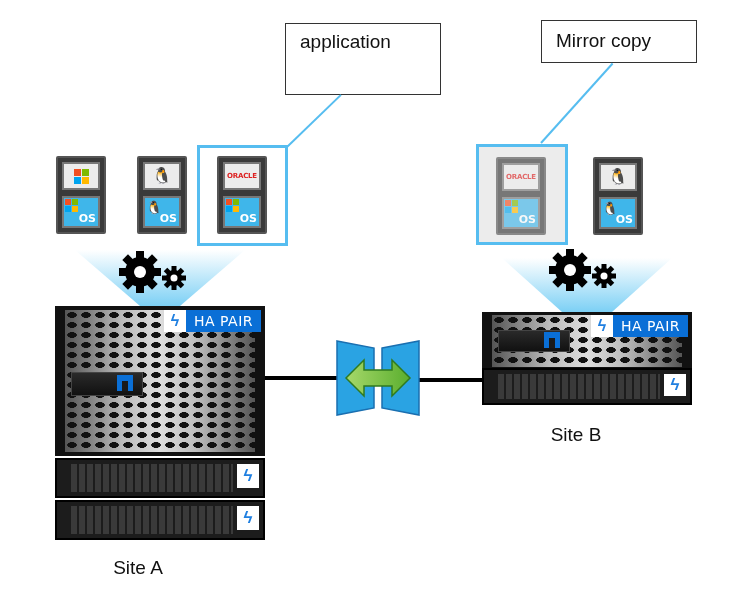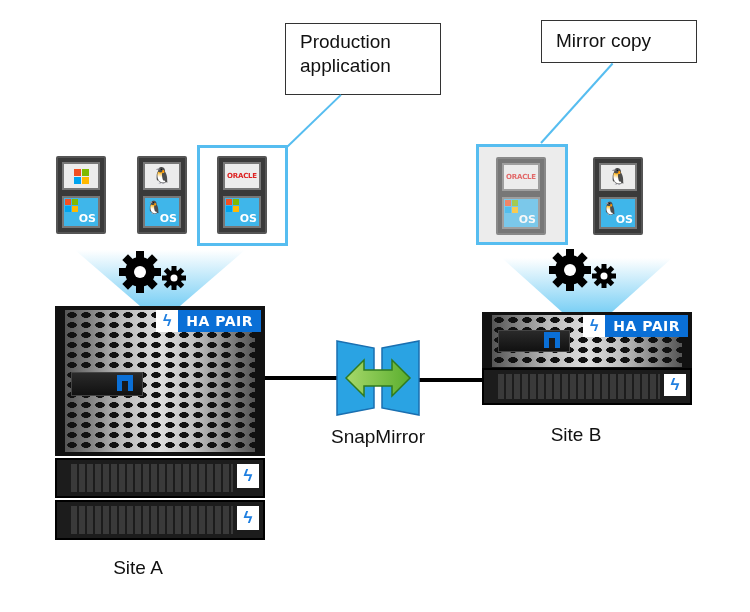--- a/index.html
+++ b/index.html
@@ -18,32 +18,31 @@
   .beam{position:absolute;}
   .ctrl{position:absolute;background:#111;box-sizing:border-box;}
   .mesh{position:absolute;background:
       radial-gradient(ellipse 5px 3px at 50% 50%, #111 90%, transparent 100%) 0 0/14px 10px,
       linear-gradient(90deg,#555,#bbb 30%,#ddd 50%,#bbb 70%,#555);}
   .handle{position:absolute;background:linear-gradient(#2a2a2a,#111);border:1px solid #444;}
   .nlogo{position:absolute;width:16px;height:16px;background:#0a6fd6;}
   .nlogo:after{content:"";position:absolute;left:5px;top:6px;width:6px;height:10px;background:#1a1a1a;}
   .hapair{position:absolute;display:flex;height:22px;}
   .hapair .bolt{width:22px;height:22px;background:#fff;display:flex;align-items:center;justify-content:center;color:#1f7fe0;font-weight:bold;font-size:16px;}
-  .hapair .txt{background:#0a6fd6;color:#fff;font-weight:bold;font-size:14px;line-height:22px;padding:0 8px;letter-spacing:0.5px;font-family:"DejaVu Sans",sans-serif;}
+  .hapair .txt{background:#0a6fd6;color:#fff;font-weight:normal;font-size:14px;line-height:22px;padding:0 8px;letter-spacing:0.5px;font-family:"DejaVu Sans",sans-serif;}
   .shelf{position:absolute;background:#1c1c1c;border:2px solid #000;box-sizing:border-box;}
   .drives{position:absolute;left:14px;top:4px;bottom:4px;right:30px;background:repeating-linear-gradient(90deg,#3a3a3a 0 6px,#1c1c1c 6px 8px);}
   .sbolt{position:absolute;right:4px;top:4px;width:22px;height:24px;background:#fff;color:#1f7fe0;font-weight:bold;font-size:17px;display:flex;align-items:center;justify-content:center;}
   .line{position:absolute;background:#000;height:4px;}
   .cline{position:absolute;height:2px;background:#56bdf0;transform-origin:0 50%;}
 </style>
 </head>
 <body>
 
 <div class="callout" style="left:285px;top:23px;width:156px;height:72px;padding-left:14px;">
-  <div>Production</div>
   <div>application</div>
 </div>
 <div class="callout" style="left:541px;top:20px;width:156px;height:43px;padding-top:8px;padding-left:14px;">
   <div>Mirror copy</div>
 </div>
 
 <div class="cline" style="left:287px;top:146px;width:75px;transform:rotate(-44deg);"></div>
 <div class="cline" style="left:541px;top:142px;width:107px;transform:rotate(-48deg);"></div>
 
 <svg class="beam" style="left:55px;top:240px;" width="210" height="68">
@@ -233,14 +232,13 @@
   <polygon points="48,10 85,3 85,77 48,70" fill="#2aa3e3" stroke="#1a6fb0" stroke-width="1.5"></polygon>
   <defs>
       <linearGradient id="ag" x1="0" y1="0" x2="1" y2="0">
         <stop offset="0" stop-color="#a6d86a"></stop>
         <stop offset="1" stop-color="#5aae2e"></stop>
       </linearGradient>
     </defs>
   <polygon points="12,40 30,22 30,32 58,32 58,22 76,40 58,58 58,48 30,48 30,58" fill="url(#ag)" stroke="#2f7a1f" stroke-width="1.5"></polygon>
 </svg>
 <div class="label" style="left:313px;top:425px;width:130px;">
-  <div>SnapMirror</div>
 </div>
 
 </body></html>

